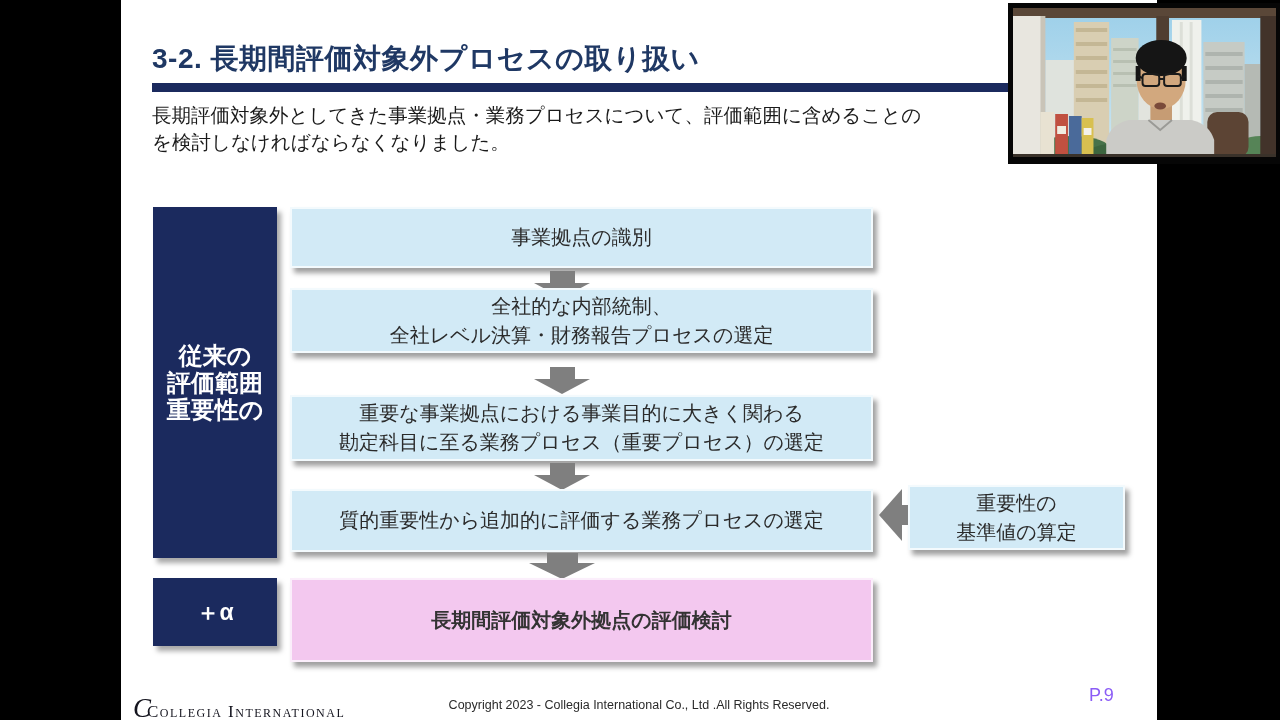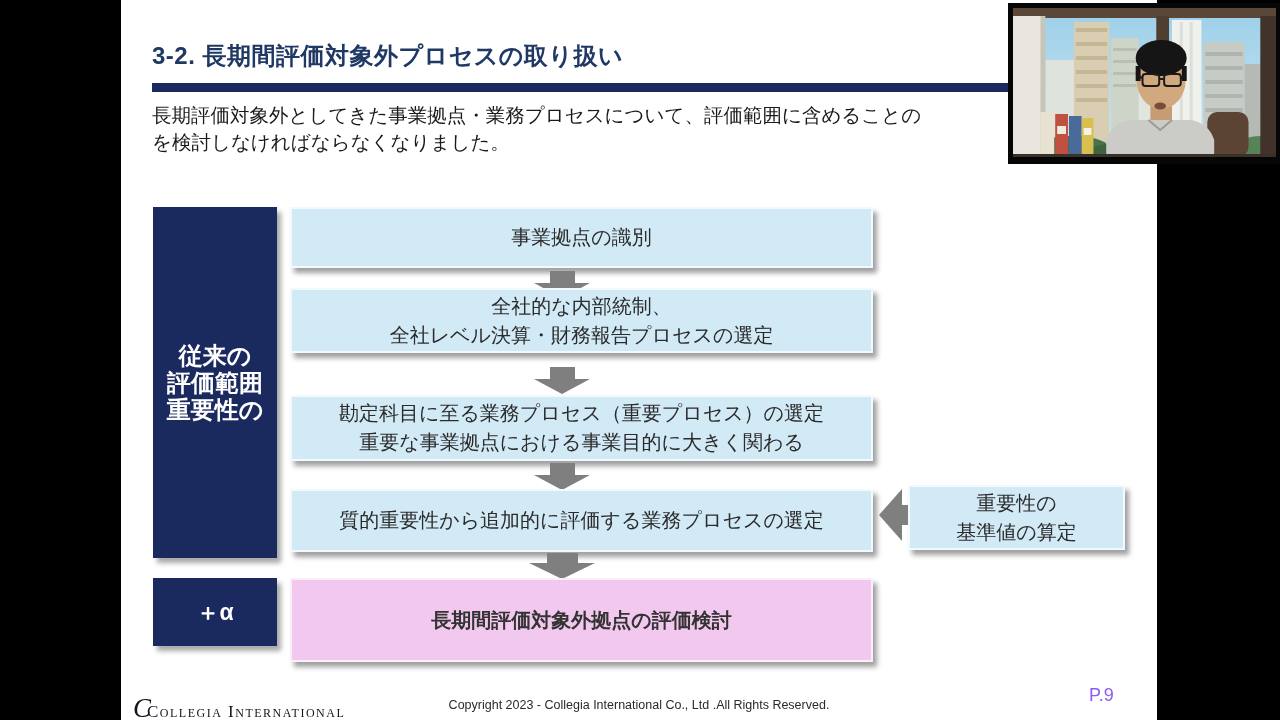--- a/index.html
+++ b/index.html
@@ -5,21 +5,21 @@
   :root{
     --navy:#1b2a5e; --title-navy:#1f3864; --light-blue:#d2eaf6;
     --pink:#f3c8ef; --arrow:#7f7f7f; --ink:#1a1a1a;
   }
   *{box-sizing:border-box; margin:0; padding:0;}
   html,body{width:1280px; height:720px; overflow:hidden;}
   body{background:#000; font-family:"Liberation Sans", sans-serif; position:relative;}
 
   .slide{position:absolute; left:121px; top:0; width:1036px; height:720px; background:#ffffff;}
 
-  .heading{position:absolute; left:31px; top:40px; font-size:24px; font-weight:bold;
+  .heading{position:absolute; left:31px; top:40px; font-size:28px; font-weight:bold;
            color:var(--title-navy); letter-spacing:.5px; white-space:nowrap;}
   .heading-underline{position:absolute; left:31px; top:83px; width:1004px; height:9px; background:var(--navy);}
 
   .intro{position:absolute; left:31px; top:102px; width:1010px; font-size:19.5px;
          line-height:27px; color:var(--ink); white-space:nowrap;}
 
   .box{position:absolute; display:flex; flex-direction:column; align-items:center;
        justify-content:center; text-align:left;}
   .navy-box{background:var(--navy); color:#fff; font-weight:bold;
             box-shadow:4px 5px 5px #a8a8a8;}
@@ -96,22 +96,22 @@
       <div>全社的な内部統制、</div>
       <div>全社レベル決算・財務報告プロセスの選定</div>
     </div>
 
     <div class="arr a2">
       <div class="stem"></div>
       <div class="head"></div>
     </div>
 
     <div class="box blue-box step-3">
+      <div>重要な事業拠点における事業目的に大きく関わる</div>
       <div>勘定科目に至る業務プロセス（重要プロセス）の選定</div>
-      <div>重要な事業拠点における事業目的に大きく関わる</div>
     </div>
 
     <div class="arr a3">
       <div class="stem"></div>
       <div class="head"></div>
     </div>
 
     <div class="box blue-box step-4">
       <div>質的重要性から追加的に評価する業務プロセスの選定</div>
     </div>

